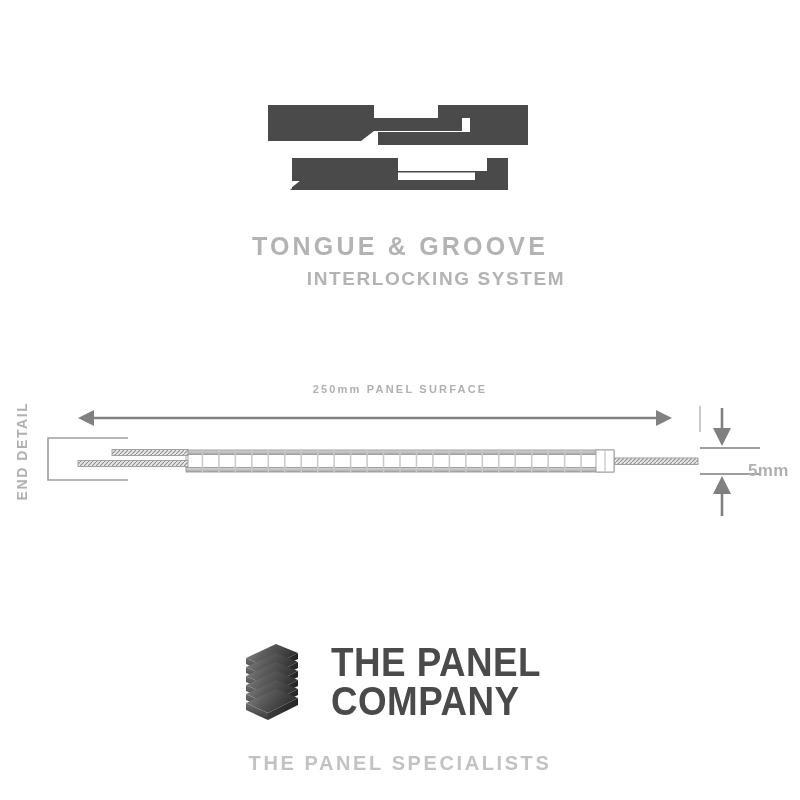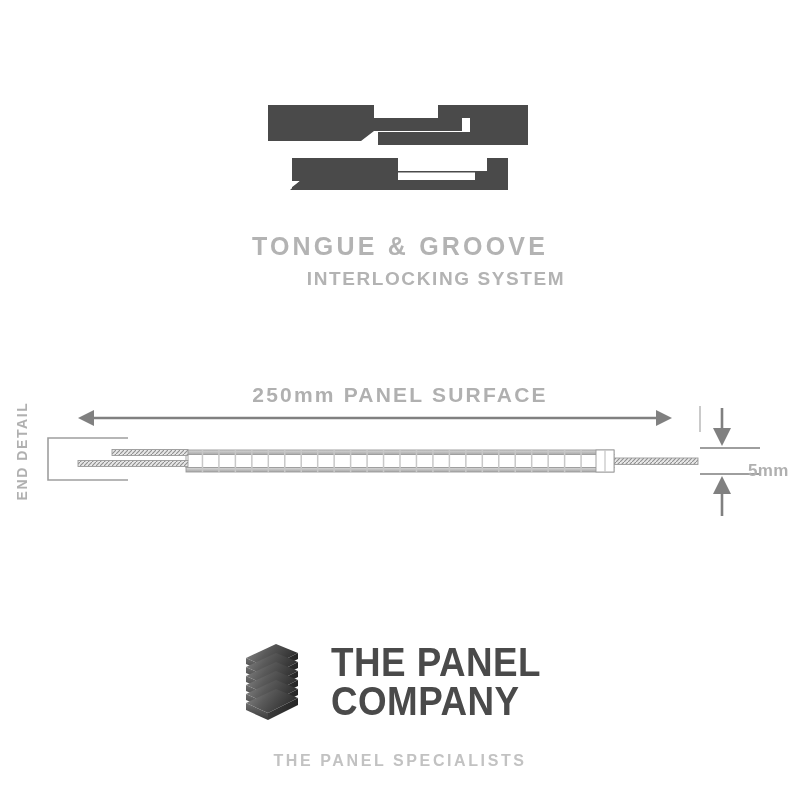--- a/index.html
+++ b/index.html
@@ -63,21 +63,21 @@
   .dim-label {
     position: absolute;
     color: #b0b0b0;
     font-weight: bold;
     white-space: nowrap;
   }
   #dim-width-label {
     top: 383px;
     width: 800px;
     text-align: center;
-    font-size: 21px;
+    font-size: 11px;
     letter-spacing: 2.2px;
   }
   #dim-thickness-label {
     left: 748px;
     top: 446px;
     font-size: 17px;
     letter-spacing: 0.4px;
     margin-top: 15px;
   }
   #end-detail-label {
@@ -121,21 +121,21 @@
     transform: scaleX(0.92);
     transform-origin: left center;
     white-space: nowrap;
   }
   #tagline {
     position: absolute;
     top: 752px;
     width: 800px;
     text-align: center;
     color: #c2c2c2;
-    font-size: 16px;
+    font-size: 20px;
     font-weight: bold;
     letter-spacing: 2.6px;
     white-space: nowrap;
   }
 </style>
 </head>
 <body>
 
 <div id="stage">
 

